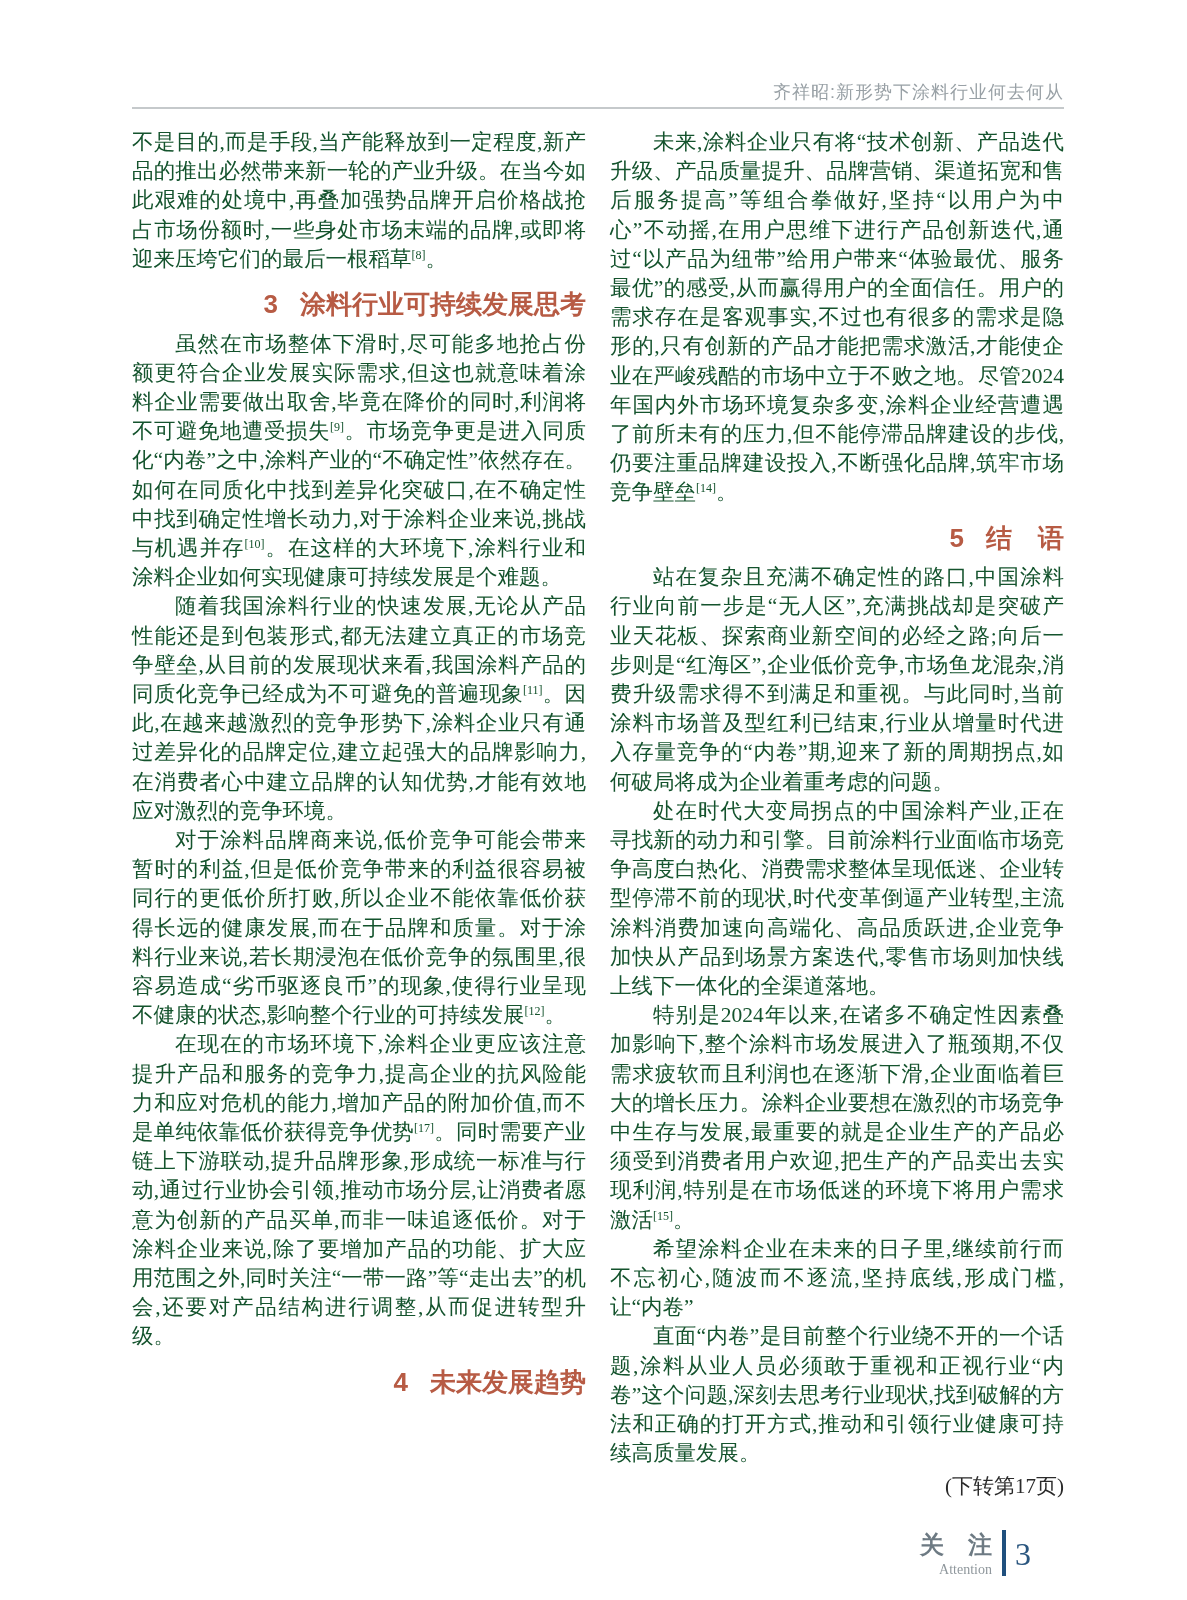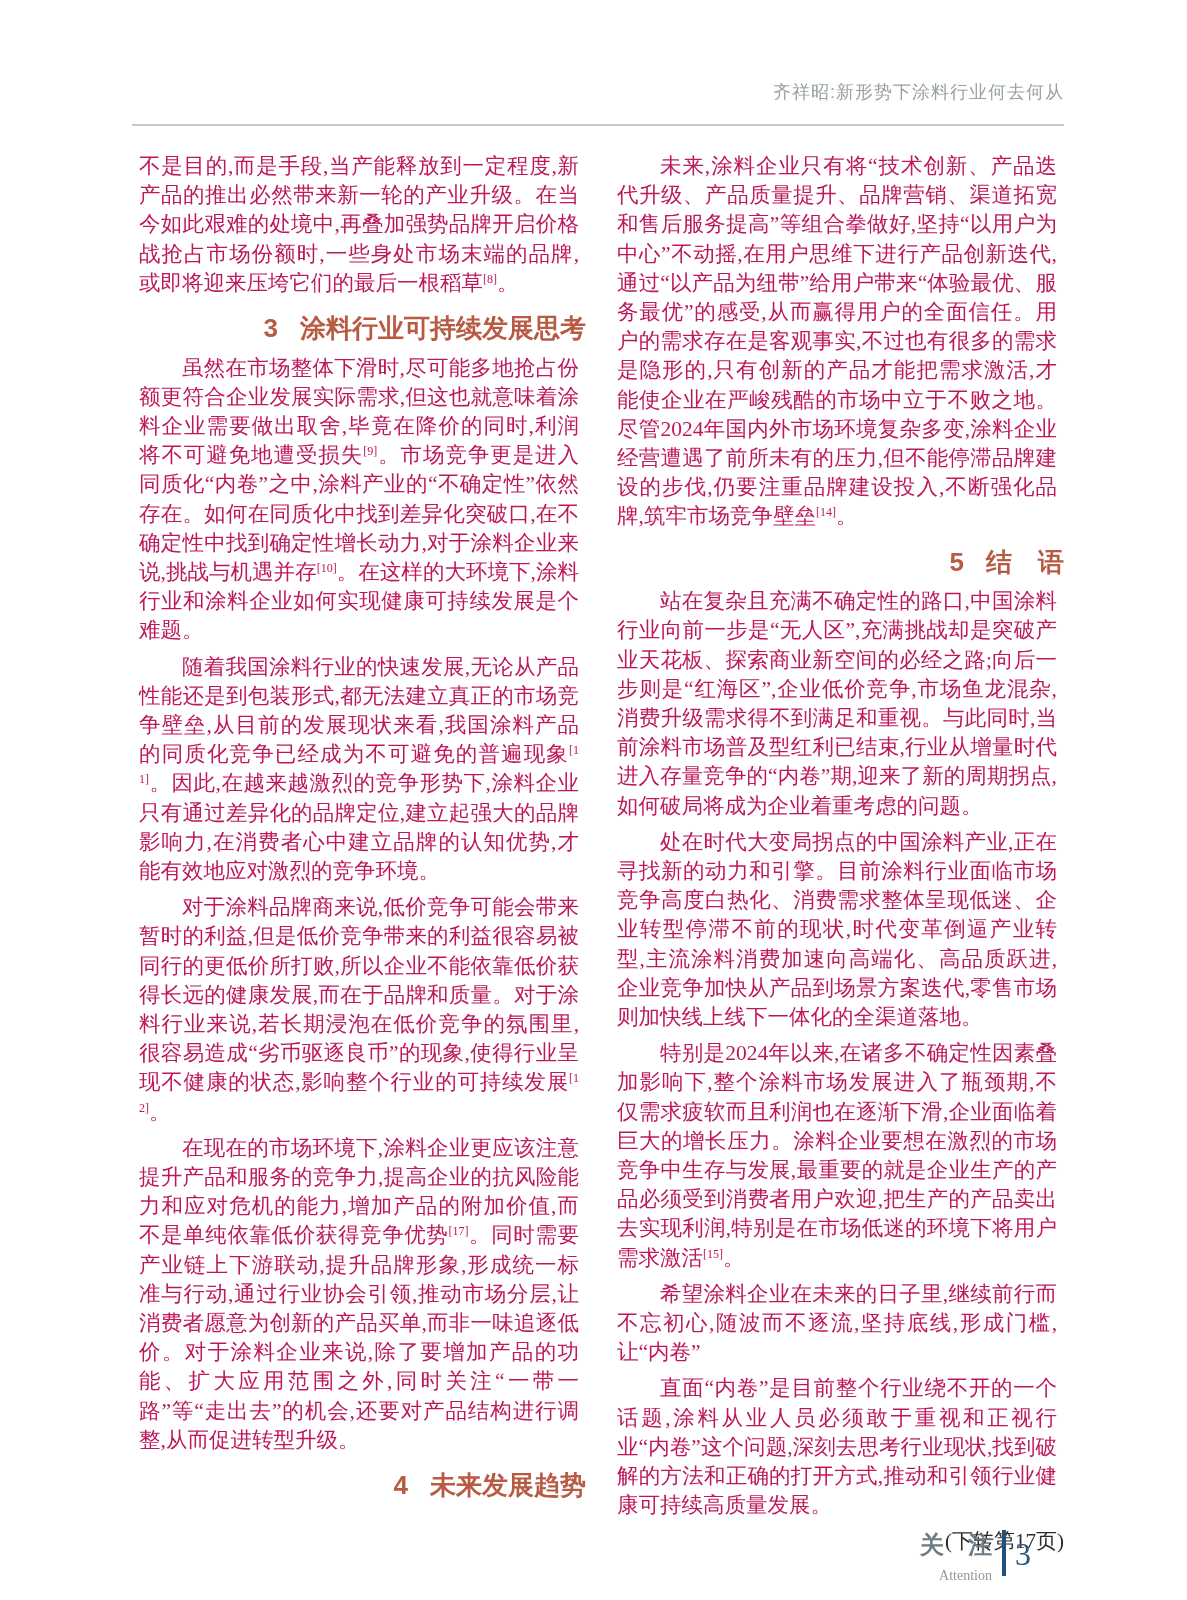--- a/index.html
+++ b/index.html
@@ -15,40 +15,40 @@
     position:absolute;
     left:132px;top:80px;
     width:932px;
   }
   .page-header{
     text-align:right;
     font-family:"Liberation Sans","DejaVu Sans",sans-serif;
     font-size:18px;
     color:#99a1a6;
     letter-spacing:1px;
-    padding-bottom:20px;
+    padding-bottom:3px;
   }
   .header-rule{
     height:0;
     border-bottom:2px solid #c5c9cb;
   }
   .cols{
     display:flex;
     gap:24px;
     margin-top:19px;
   }
   .col{
     width:454px;
     flex:0 0 454px;
   }
   .para{
-    margin:7px;
+    margin:0;
     font-size:21.5px;
     line-height:29.2px;
-    color:#be185d;
+    color:#14532d;
     text-align:justify;
     text-justify:inter-ideograph;
     text-indent:2em;
     word-break:break-all;
   }
   .para.cont{text-indent:0;}
   .para sup{
     font-size:0.56em;
     vertical-align:0.55em;
     line-height:0;
@@ -86,21 +86,21 @@
     font-family:"Liberation Sans","DejaVu Sans",sans-serif;
     font-size:24px;
     font-weight:bold;
     color:#6d7a83;
     line-height:1.1;
   }
   .footer-en{
     font-size:14px;
     color:#8f979c;
     line-height:1.2;
-    margin-top:10px;
+    margin-top:4px;
   }
   .footer-bar{
     width:4px;
     height:46px;
     background:#20507e;
     margin:0 9px 0 10px;
   }
   .footer-num{
     font-size:32px;
     color:#2a567f;

